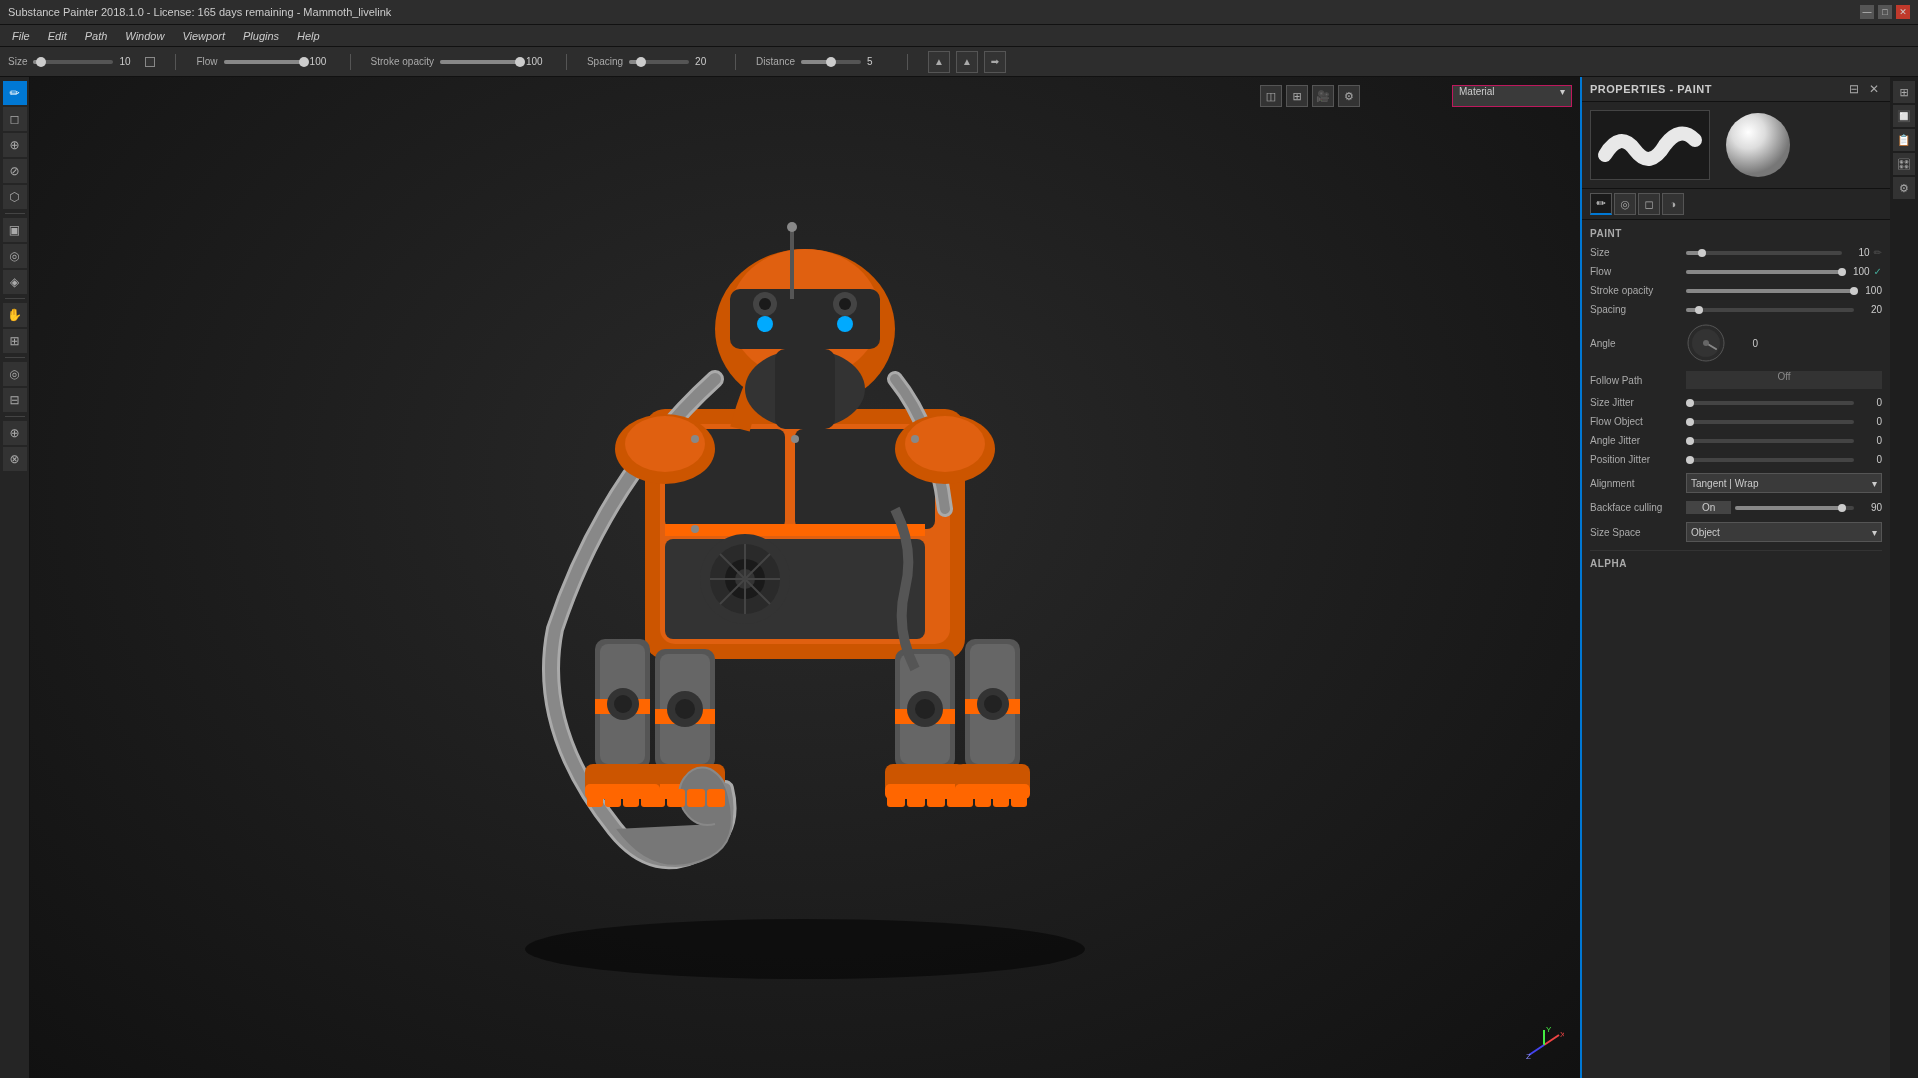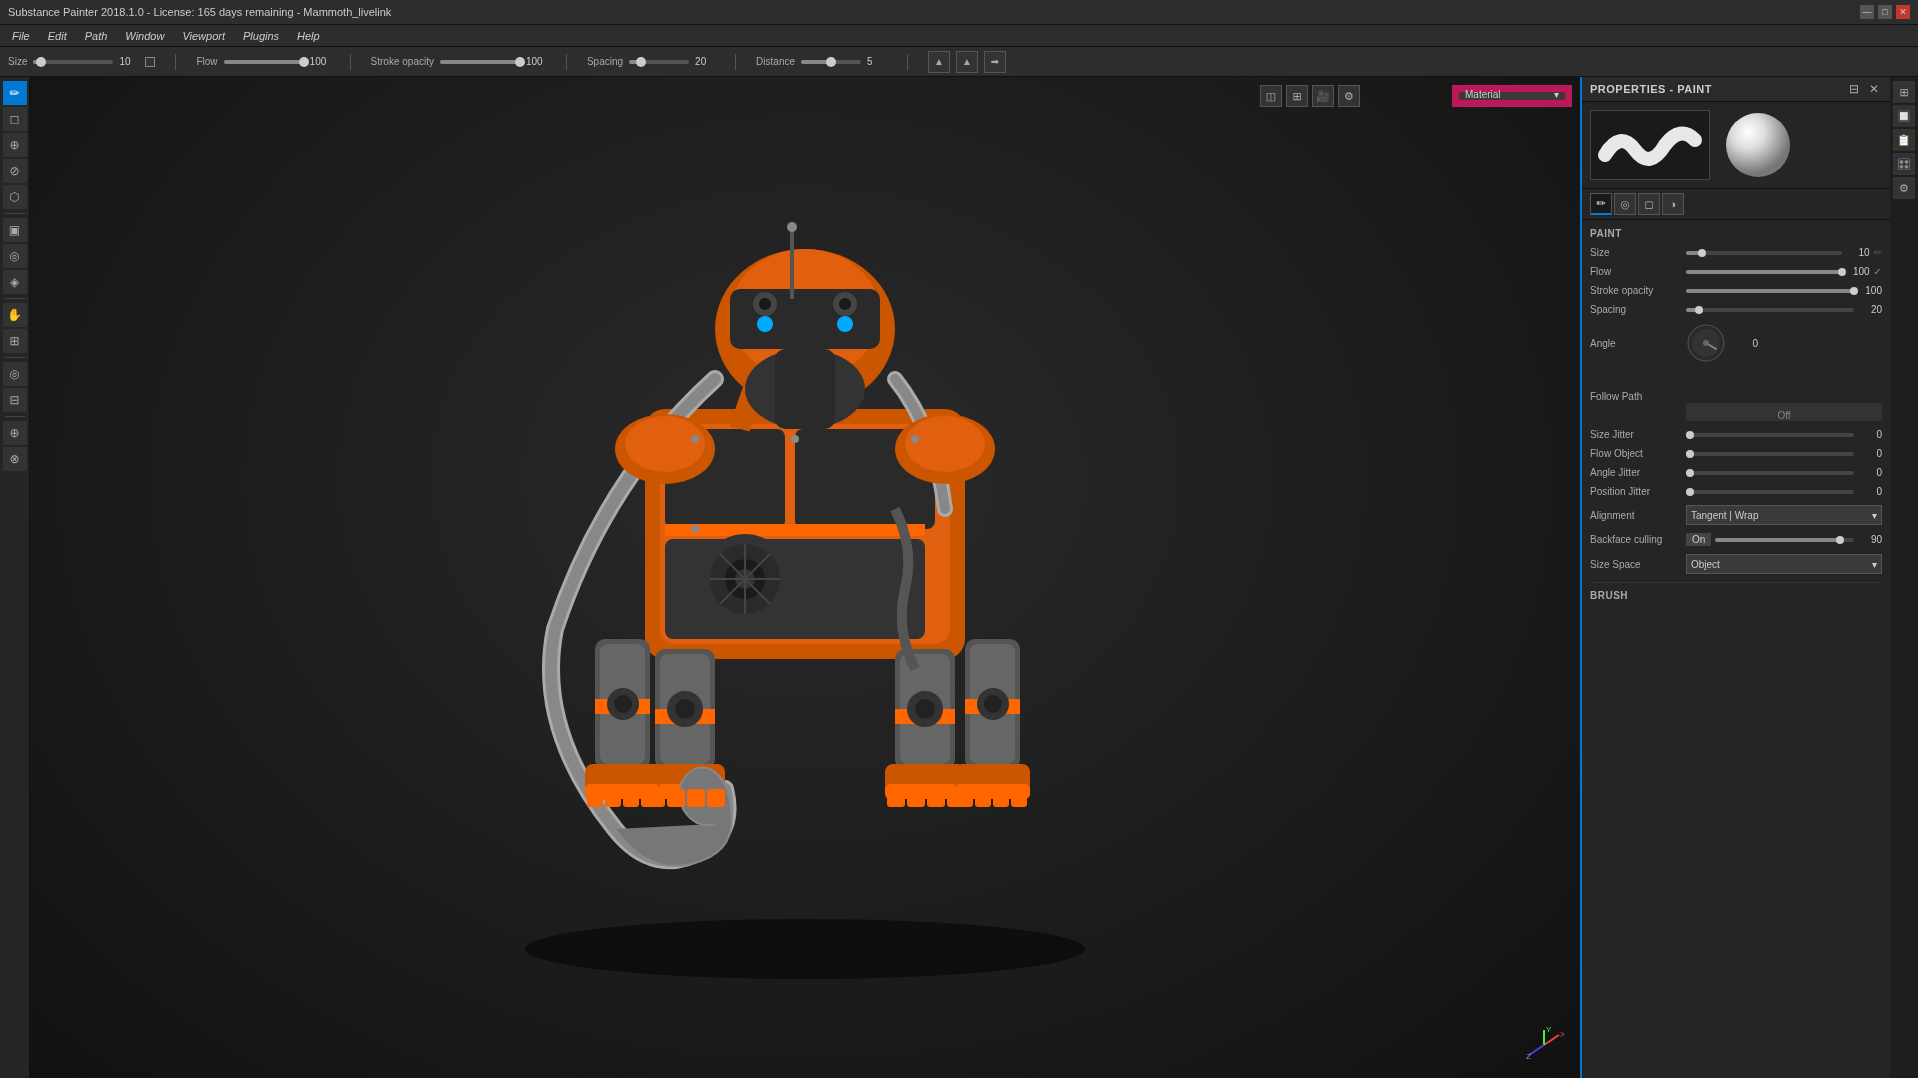--- a/index.html
+++ b/index.html
@@ -217,26 +217,26 @@
     }
 
     
     #material-dropdown {
       position: absolute;
       top: 8px;
       right: 8px;
       width: 120px;
       height: 22px;
       background: #3a3a3a;
-      border: 7px solid #be185d;
+      border: 1px solid #be185d;
       color: #ccc;
       font-size: 10px;
       padding: 0 6px;
       display: flex;
-      align-items: flex-end;
+      align-items: flex-start;
       justify-content: space-between;
       cursor: pointer;
     }
 
     
     #right-panel {
       width: 310px;
       background: #252525;
       display: flex;
       flex-direction: column;
@@ -433,25 +433,24 @@
       width: 40px;
       height: 40px;
     }
 
     
     .prop-toggle-bar {
       flex: 1;
       height: 18px;
       background: #333;
       display: flex;
-      align-items: flex-end;
+      align-items: flex-start;
       justify-content: center;
       font-size: 10px;
       color: #888;
-      margin-top: 32px;
     }
 
     
     .prop-dropdown {
       flex: 1;
       height: 20px;
       background: #3a3a3a;
       border: 1px solid #555;
       color: #ccc;
       font-size: 10px;
@@ -487,21 +486,21 @@
       color: #aaa;
       font-size: 10px;
       cursor: pointer;
     }
 
     
     .prop-on-badge {
       background: #444;
       color: #ccc;
       font-size: 10px;
-      padding: 1px 6px;
+      padding: 1px 16px;
     }
   </style>
 </head>
 <body>
 
 <div id="titlebar">
   <span>Substance Painter 2018.1.0 - License: 165 days remaining - Mammoth_livelink</span>
   <div id="titlebar-controls">
     <button class="title-btn">—</button>
     <button class="title-btn">□</button>
@@ -930,21 +929,21 @@
 
       <div class="prop-row">
         <span class="prop-label">Size Space</span>
         <div class="prop-dropdown">
           <span>Object</span>
           <span>▾</span>
         </div>
       </div>
 
       <div class="alpha-section">
-        <span class="alpha-title">BRUSH</span>
+        <span class="alpha-title">ALPHA</span>
       </div>
 
     </div>
   </div>
 
   <div id="far-right">
     <button class="far-right-btn">⊞</button>
     <button class="far-right-btn">🔲</button>
     <button class="far-right-btn">📋</button>
     <button class="far-right-btn">🎛</button>

